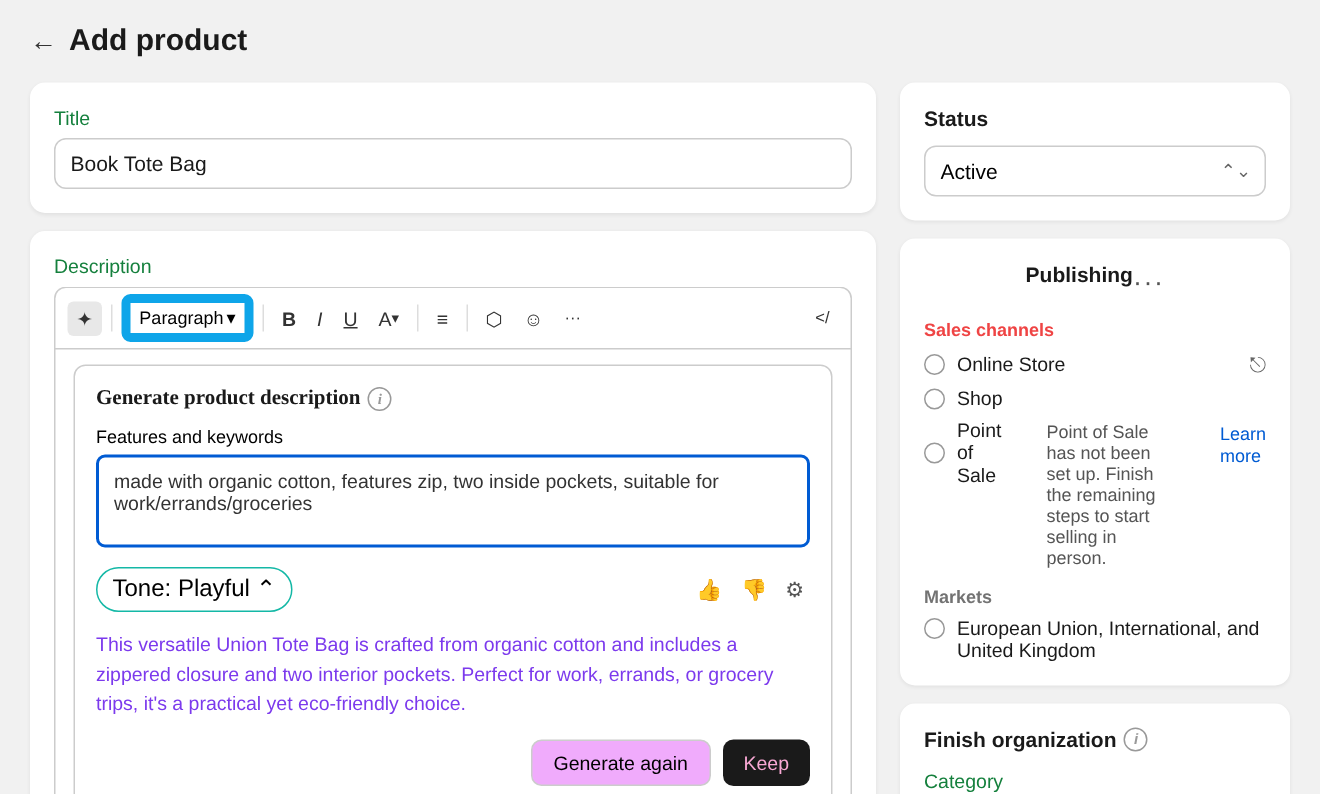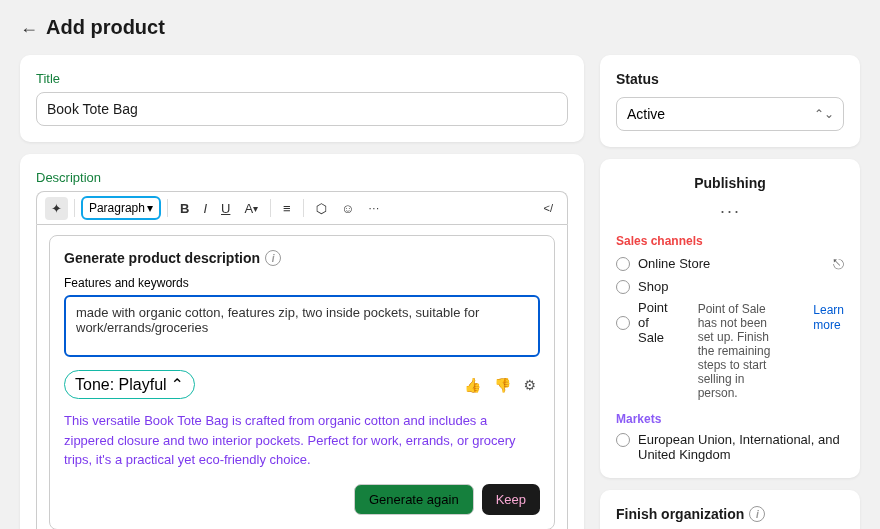--- a/index.html
+++ b/index.html
@@ -90,21 +90,21 @@
       color: #333;
       display: flex;
       align-items: center;
     }
     .toolbar-btn.active-btn { background: #e8e8e8; }
     .toolbar-separator { width: 1px; height: 18px; background: #ddd; margin: 0 4px; }
     .toolbar-dropdown {
       display: flex;
       align-items: center;
       gap: 2px;
-      border: 2px solid #0ea5e9;
+      border: 6px solid #0ea5e9;
       border-radius: 6px;
       padding: 3px 6px;
       font-size: 12px;
       cursor: pointer;
       background: #fff;
     }
     .editor-content-wrapper {
       border: 1px solid #ccc;
       border-radius: 0 0 8px 8px;
       min-height: 80px;
@@ -118,20 +118,21 @@
       padding: 14px;
       background: #fff;
     }
     .ai-popup-title {
       font-size: 14px;
       font-weight: 600;
       display: flex;
       align-items: center;
       gap: 5px;
       margin-bottom: 10px;
+      font-family: Liberation Serif, serif;
     }
     .info-icon {
       width: 16px;
       height: 16px;
       border-radius: 50%;
       border: 1.5px solid #999;
       display: inline-flex;
       align-items: center;
       justify-content: center;
       font-size: 10px;
@@ -193,21 +194,21 @@
       line-height: 1.5;
     }
     .action-row {
       display: flex;
       justify-content: flex-end;
       gap: 8px;
       margin-top: 14px;
     }
     .btn-secondary {
       border: 1px solid #ccc;
-      background: #15803d;
+      background: #f0abfc;
       border-radius: 7px;
       padding: 7px 14px;
       font-size: 13px;
       cursor: pointer;
       font-weight: 500;
     }
     .btn-primary {
       border: none;
       background: #1a1a1a;
       color: #f9a8d4;
@@ -242,24 +243,23 @@
       position: absolute;
       right: 10px;
       top: 50%;
       transform: translateY(-50%);
       pointer-events: none;
       font-size: 12px;
       color: #666;
     }
     .publishing-header {
       display: flex;
-      justify-content: space-between;
+      justify-content: center;
       align-items: center;
       margin-bottom: 12px;
-      flex-direction: column;
     }
     .three-dots {
       font-size: 18px;
       color: #555;
       cursor: pointer;
       letter-spacing: 1px;
     }
     .channels-label {
       font-size: 12px;
       font-weight: 600;
@@ -289,21 +289,21 @@
       margin-top: 2px;
     }
     .learn-more {
       color: #005bd3;
       text-decoration: none;
       font-size: 12px;
     }
     .markets-label {
       font-size: 12px;
       font-weight: 600;
-      color: #8b5cf6;
+      color: #737373;
       margin-top: 12px;
       margin-bottom: 6px;
     }
     .market-item {
       display: flex;
       align-items: flex-start;
       gap: 8px;
       font-size: 13px;
     }
     .category-input {
@@ -378,21 +378,21 @@
                 <button class="tone-btn">
                   <span>Tone: Playful</span>
                   <span>⌃</span>
                 </button>
                 <div class="feedback-icons">
                   <button class="icon-btn">👍</button>
                   <button class="icon-btn">👎</button>
                   <button class="icon-btn">⚙</button>
                 </div>
               </div>
-              <p class="generated-text">This versatile Book Tote Bag is crafted from organic cotton and includes a zippered closure and two interior pockets. Perfect for work, errands, or grocery trips, it's a practical yet eco-friendly choice.</p>
+              <p class="generated-text">This versatile Union Tote Bag is crafted from organic cotton and includes a zippered closure and two interior pockets. Perfect for work, errands, or grocery trips, it's a practical yet eco-friendly choice.</p>
               <div class="action-row">
                 <button class="btn-secondary">Generate again</button>
                 <button class="btn-primary">Keep</button>
               </div>
             </div>
           </div>
         </div>
 
       </div>
     </div>

